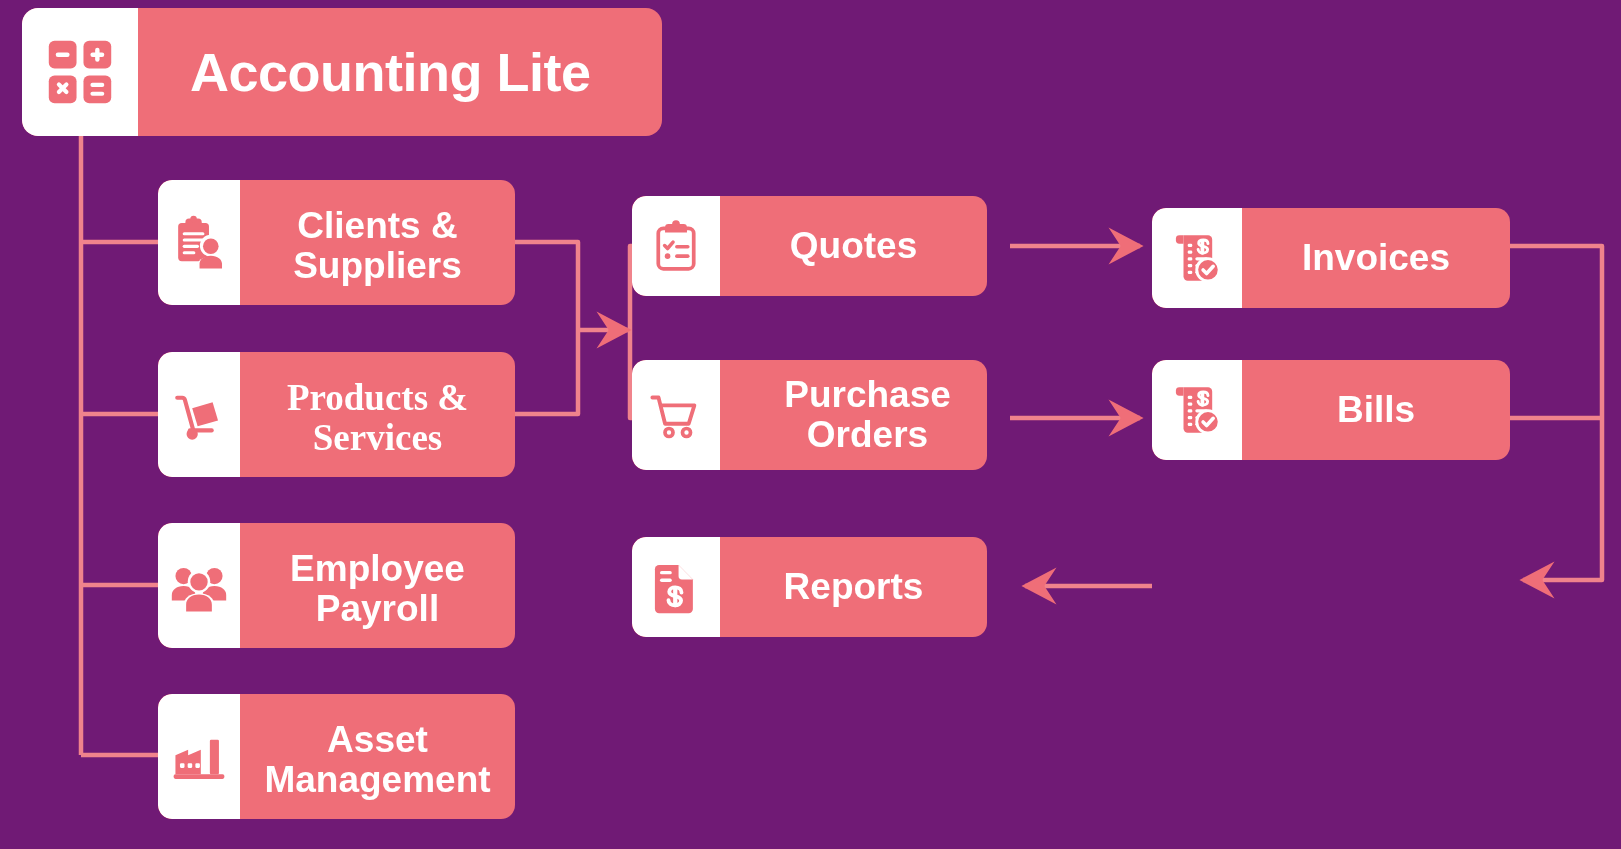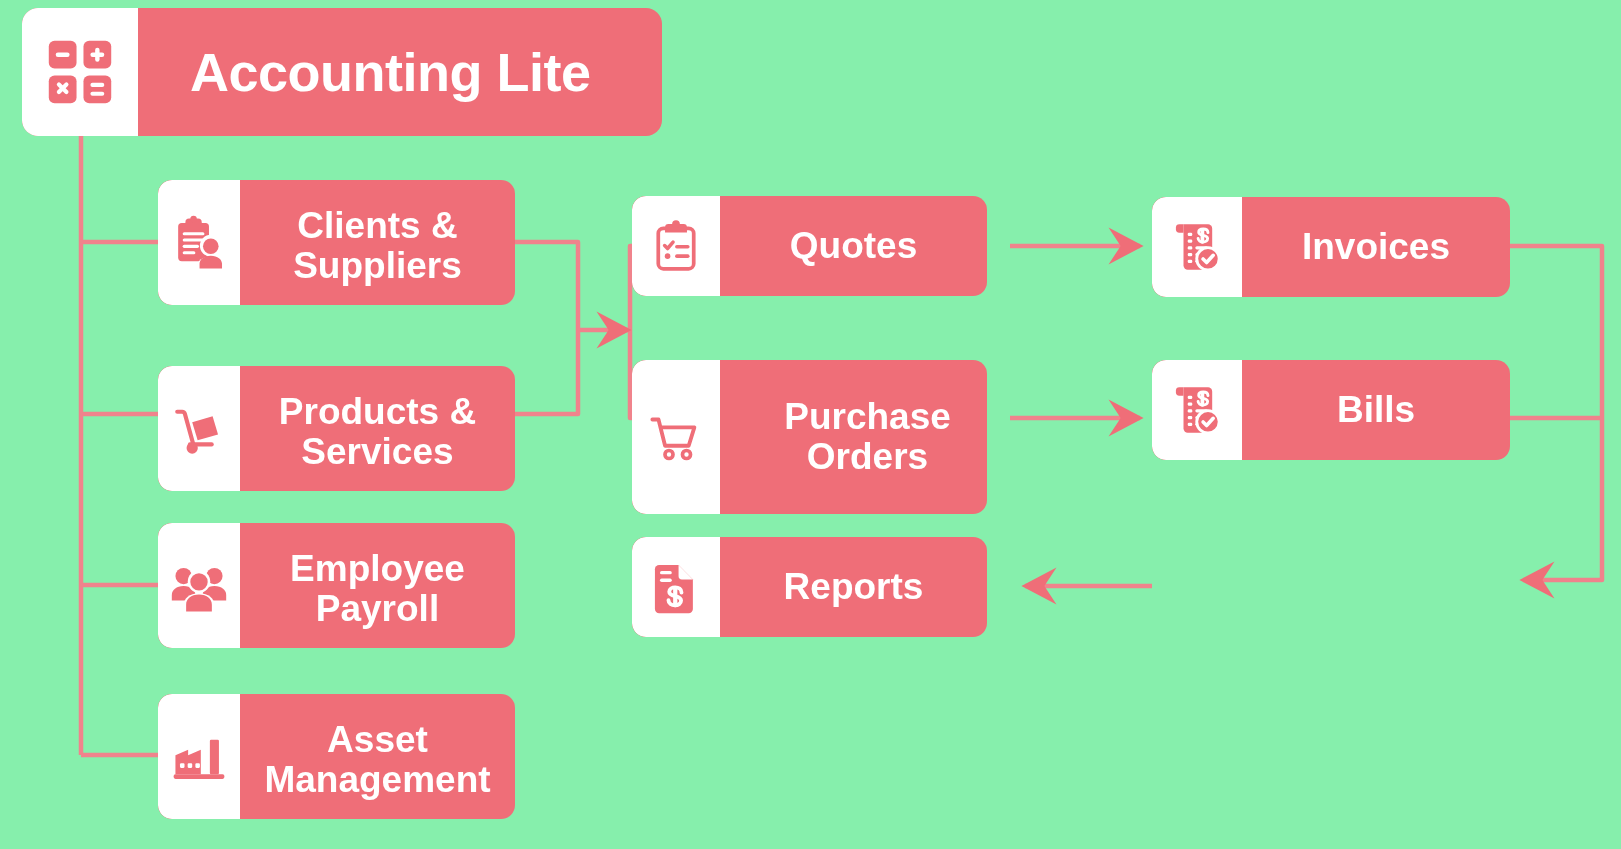--- a/index.html
+++ b/index.html
@@ -5,21 +5,21 @@
 <style>
   html, body {
     margin: 0;
     padding: 0;
     background: #ffffff;
   }
   #canvas {
     position: relative;
     width: 1621px;
     height: 849px;
-    background: #86efac;
+    background: #701a75;
     font-family: "Liberation Sans", "DejaVu Sans", sans-serif;
     overflow: hidden;
   }
   
   #wires {
     position: absolute;
     left: 0; top: 0;
     width: 1621px;
     height: 849px;
     z-index: 1;
@@ -79,45 +79,45 @@
 
   
   .col-a {
     left: 158px;
     width: 357px;
     height: 125px;
   }
   .col-a .iconbox { width: 82px; border-radius: 14px 0 0 14px; }
   .col-a .nodelabel { font-size: 37px; margin-top: 6px; }
   #node-clients    { top: 180px; }
-  #node-products   { top: 366px; }
+  #node-products   { top: 352px; font-family: Liberation Serif, serif; }
   #node-employee   { top: 523px; }
   #node-asset      { top: 694px; }
 
   
   .col-b {
     left: 632px;
     width: 355px;
     height: 100px;
   }
   .col-b .iconbox { width: 88px; border-radius: 14px 0 0 14px; }
   .col-b .nodelabel { font-size: 37px; }
   #node-quotes  { top: 196px; height: 100px; }
-  #node-po      { top: 360px; height: 154px; gap: 28px; }
+  #node-po      { top: 360px; height: 110px; gap: 28px; }
   #node-reports { top: 537px; height: 100px; }
 
   
   .col-c {
     left: 1152px;
     width: 358px;
     height: 100px;
   }
   .col-c .iconbox { width: 90px; border-radius: 14px 0 0 14px; }
   .col-c .nodelabel { font-size: 37px; }
-  #node-invoices { top: 197px; }
+  #node-invoices { top: 208px; }
   #node-bills    { top: 360px; height: 100px; }
   #node-journal  { top: 508px; height: 128px; }
 </style>
 </head>
 <body>
 
 <div id="canvas">
 
   <svg id="wires" viewBox="0 0 1621 849" xmlns="http://www.w3.org/2000/svg">
     <defs>

